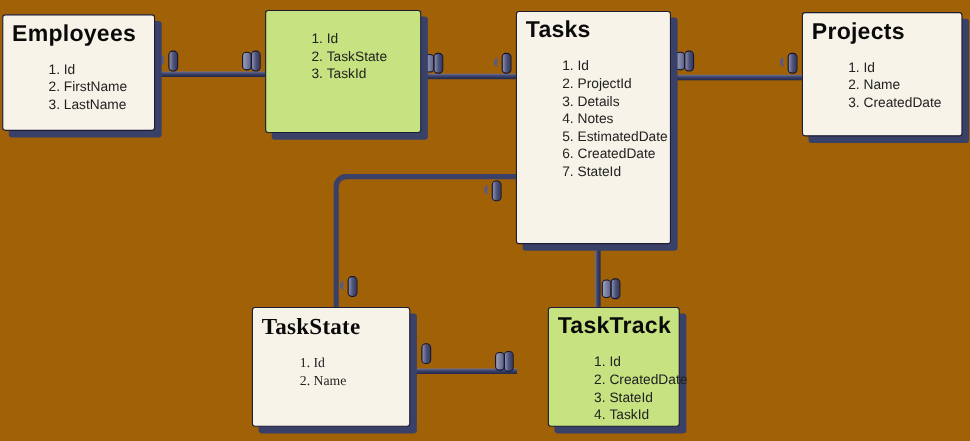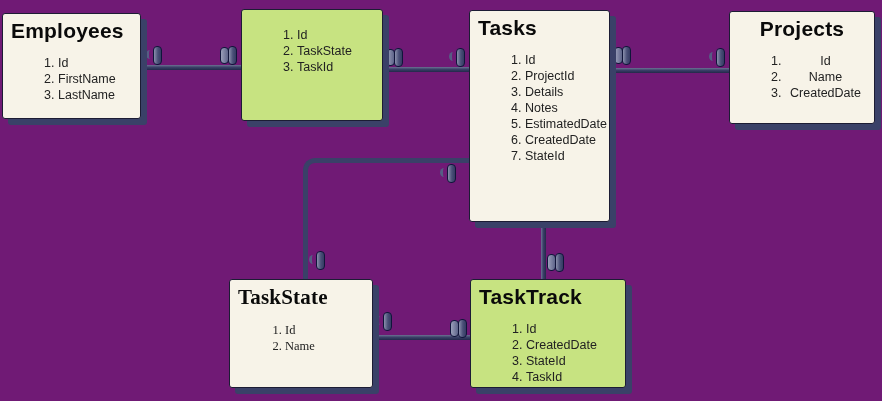--- a/index.html
+++ b/index.html
@@ -1,17 +1,17 @@
 <!DOCTYPE html>
 <html><head>
 <meta charset="utf-8">
 <style>
   html,body{margin:0;padding:0;background:#000;}
   #canvas{
-    position:relative;width:882px;height:401px;background:#701a75;overflow:hidden;
+    position:relative;width:882px;height:401px;background:#a16207;overflow:hidden;
     font-family:"Liberation Sans", sans-serif;
   }
   
   .entity{
     position:absolute;
     background:#f7f3e8;
     border:1px solid #1c1c34;
     border-radius:3px;
     box-shadow:6px 6px 0 #3a4168;
     box-sizing:border-box;
@@ -23,23 +23,23 @@
   }
   .attrs{
     margin:13px 0 0 0;
     padding-left:30px;
     font-size:12.5px;color:#222;line-height:1.2;
   }
   .attrs li{padding:0;margin:0 0 1px 17px;}
   #e-employees{left:2px;  top:13px;  width:139px;height:106px;}
   #e-members  {left:241px;top:9px;   width:142px;height:112px;}
   #e-tasks    {left:469px;top:10px;  width:141px;height:212px;}
-  #e-projects {left:729px;top:11px;  width:146px;height:113px;text-align:center;}
+  #e-projects {left:729px;top:11px;  width:146px;height:113px;}
   #e-taskstate{left:229px;top:279px; width:144px;height:109px;font-family:Liberation Serif, serif;}
-  #e-tasktrack{left:470px;top:279px; width:156px;height:109px;}
+  #e-tasktrack{left:498px;top:279px; width:120px;height:109px;}
   
   .hline{
     position:absolute;height:5px;
     background:linear-gradient(180deg,#6d7294 0%,#3a4068 45%,#23284a 100%);
   }
   .vline{
     position:absolute;width:5px;
     background:linear-gradient(90deg,#6d7294 0%,#3a4068 45%,#23284a 100%);
   }
   .elbow{

